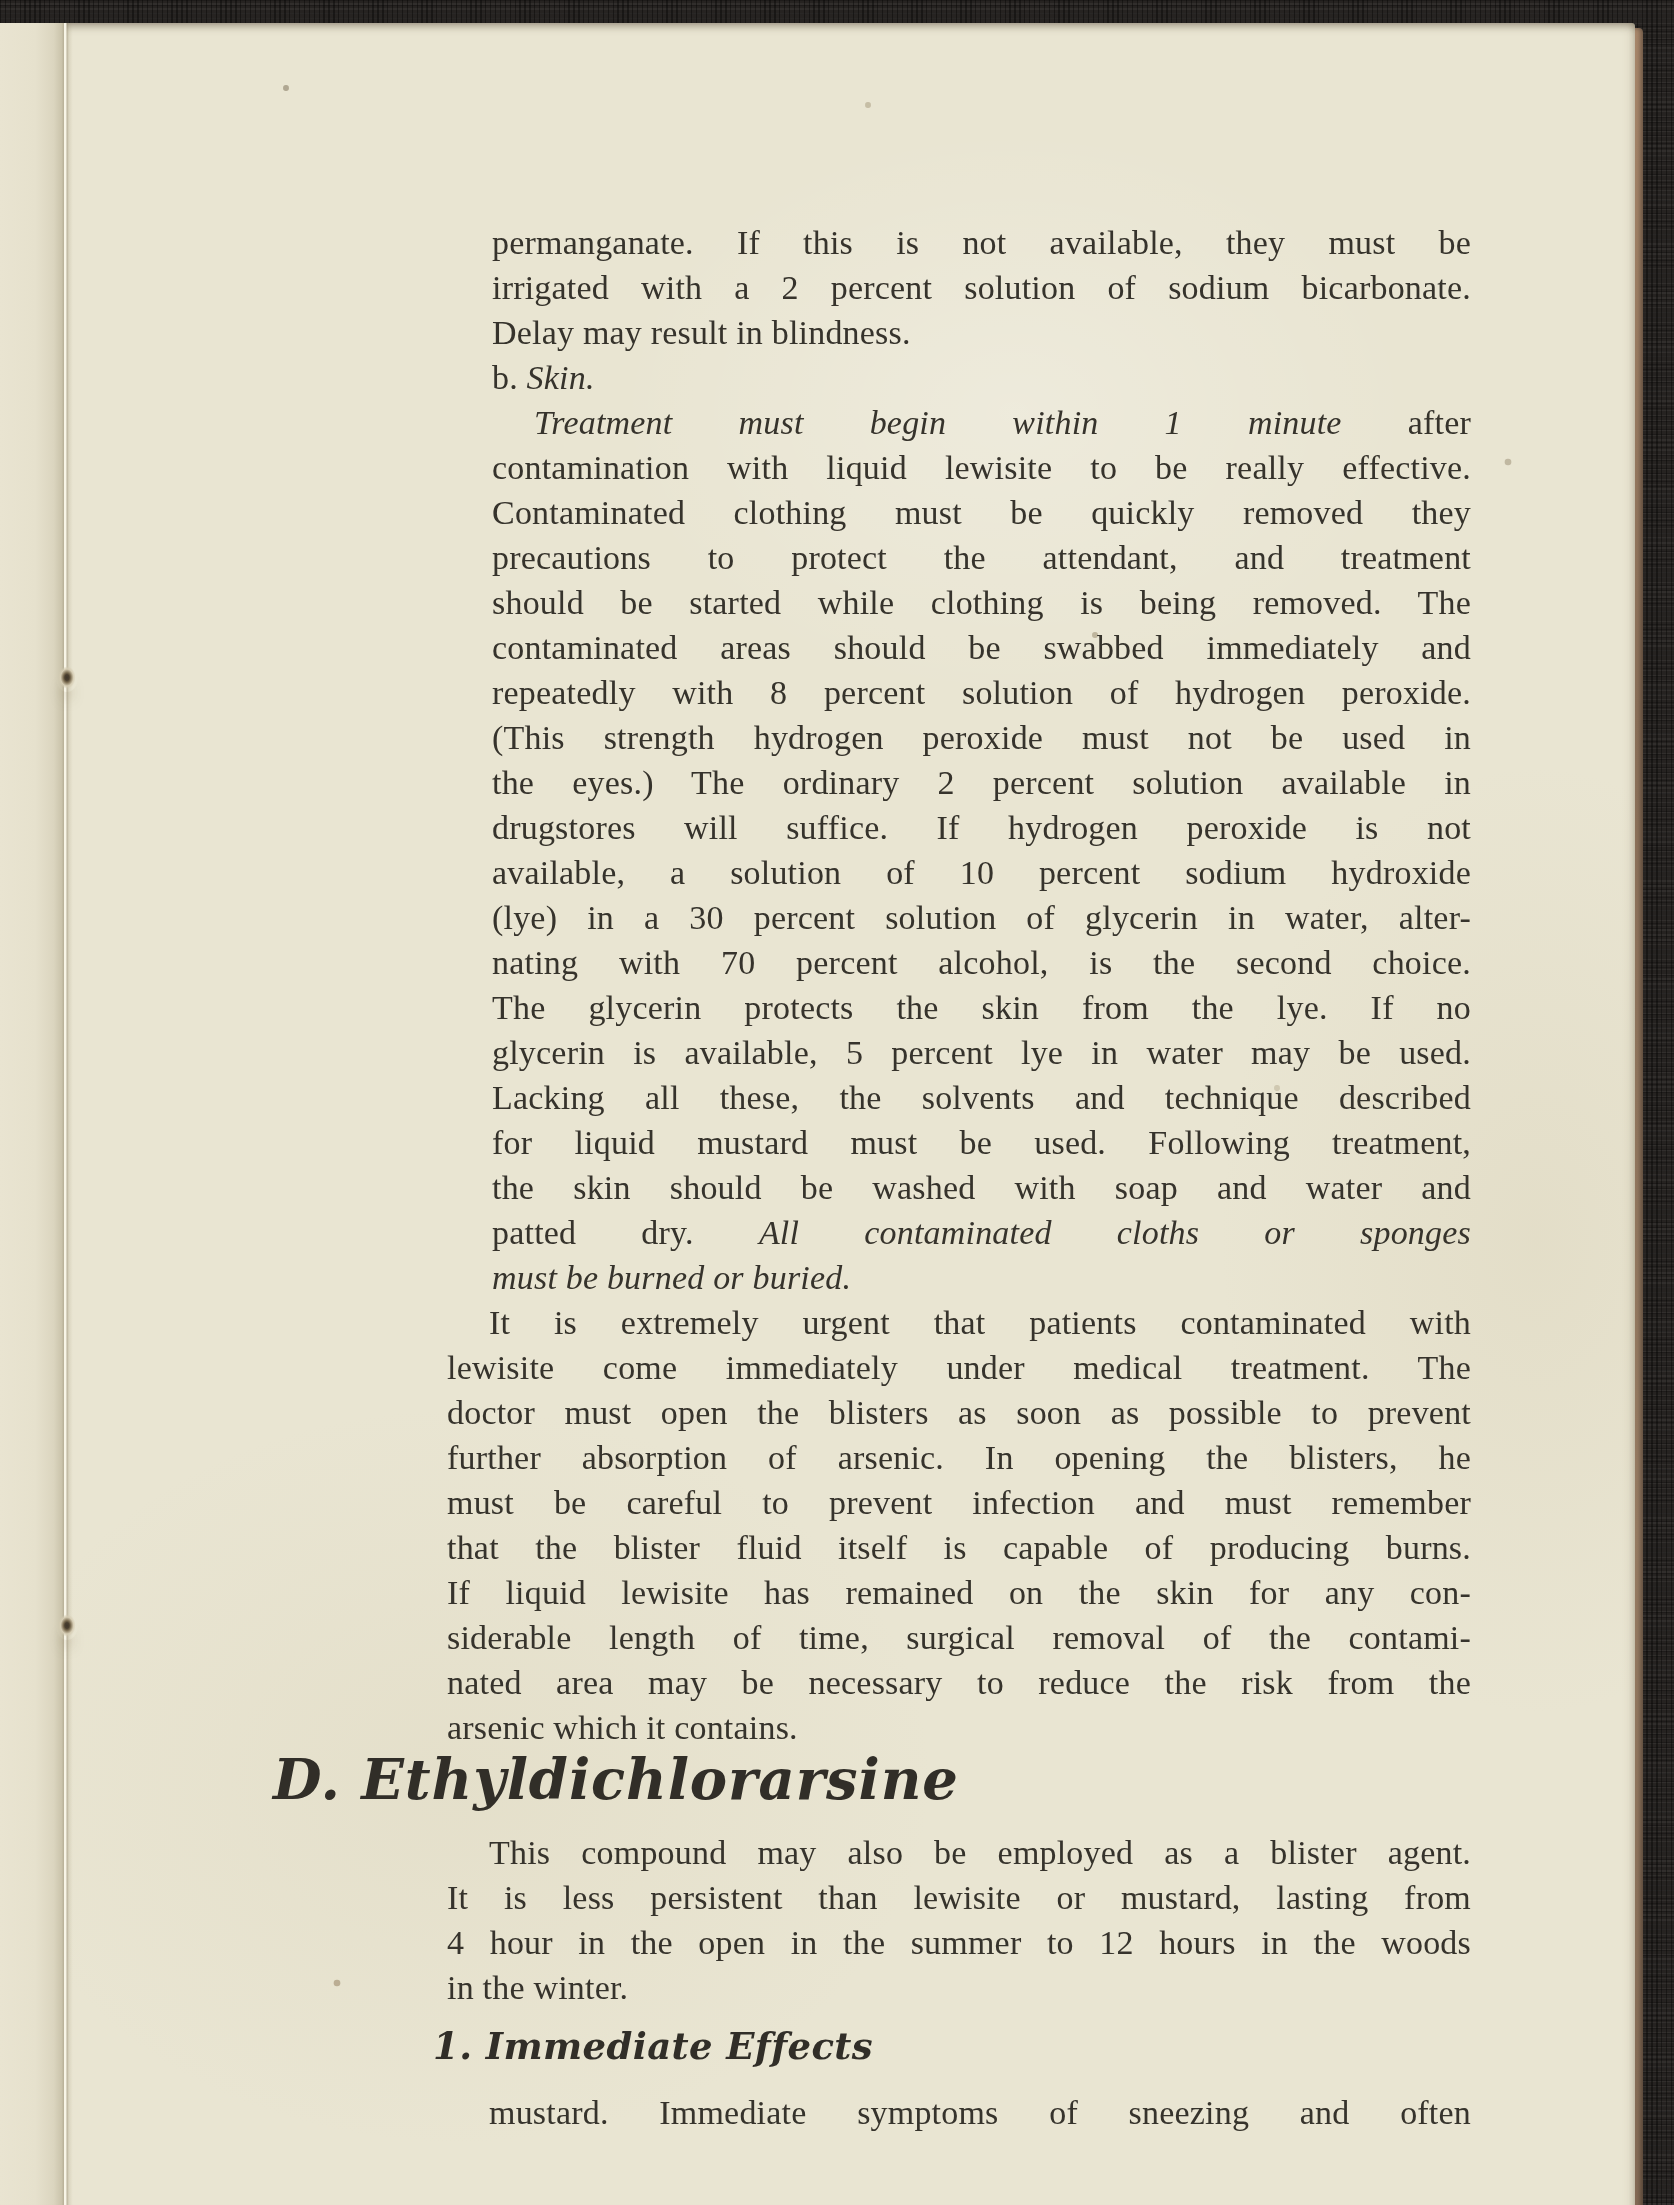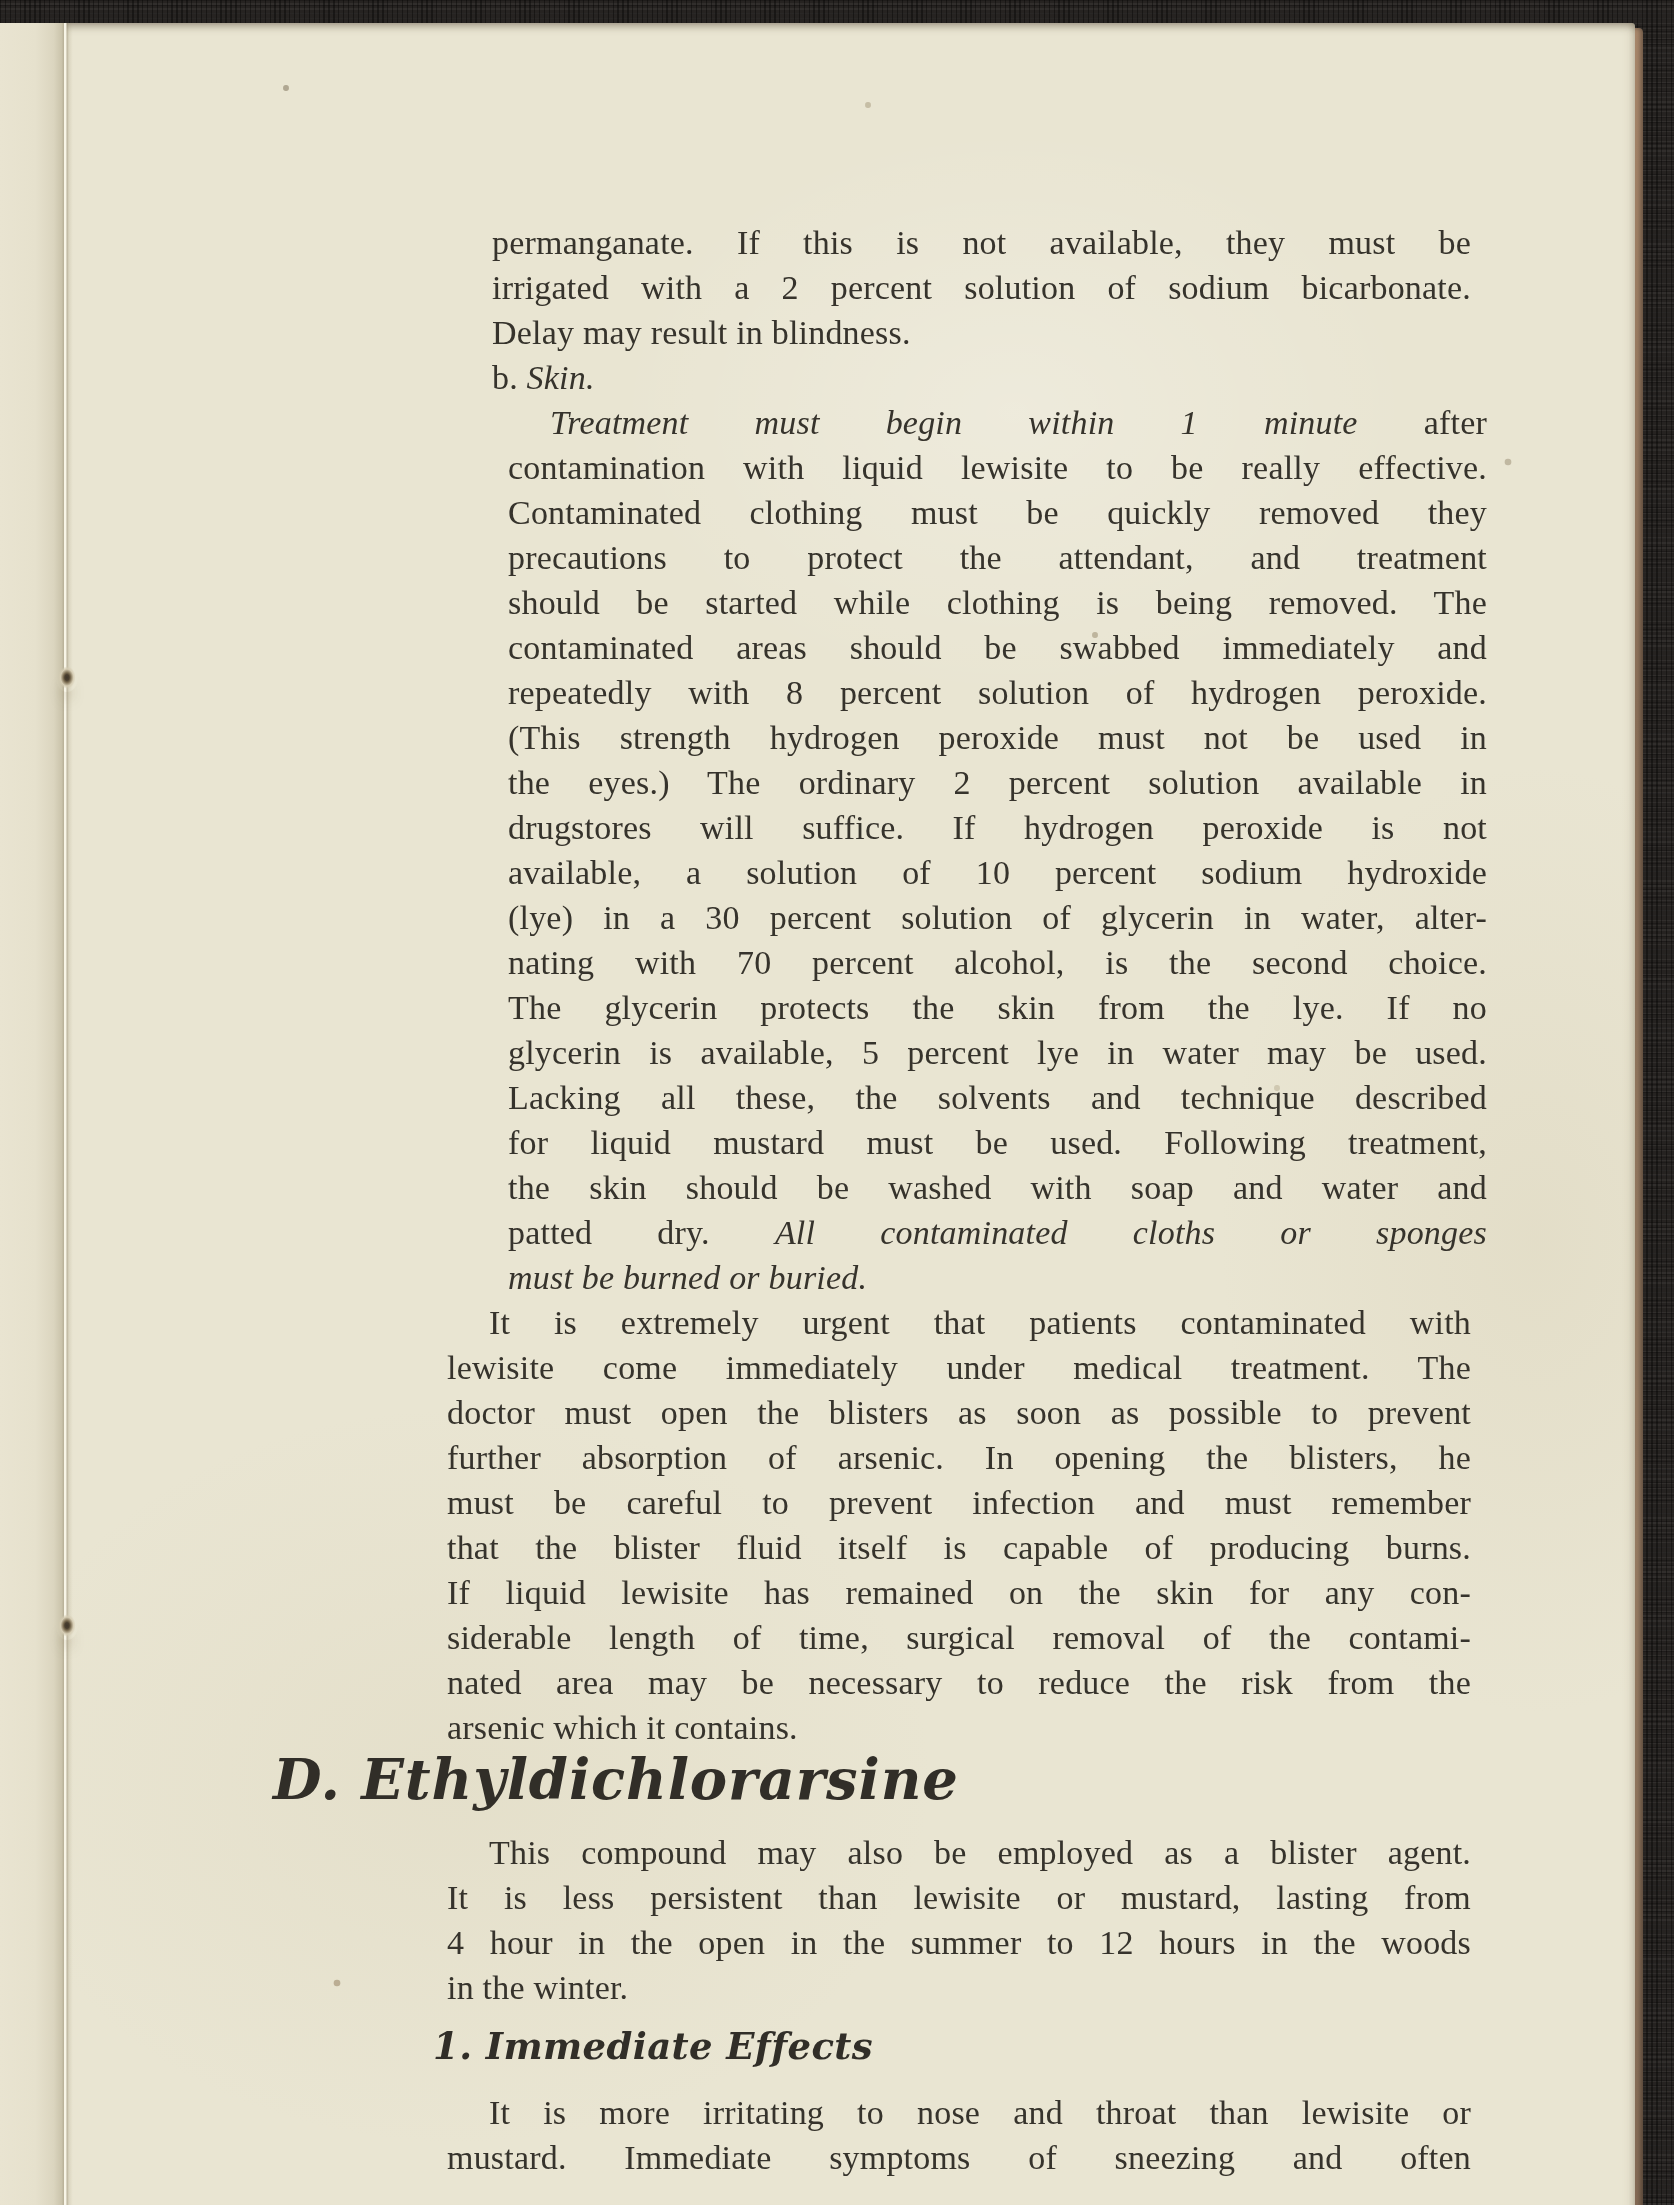--- a/index.html
+++ b/index.html
@@ -110,21 +110,21 @@
     letter-spacing: 0.2px;
   }
   .line { height: 45px; text-align: justify; overflow: hidden; }
   .line::after { content: ""; display: inline-block; width: 100%; }
   .line.ragged { text-align: left; }
   .line.ragged::after { content: none; }
   .indent-first .line:first-child { text-indent: 42px; }
 
   .continued { left: 492px; top: 197px;  width: 979px; }
   .skin      { left: 492px; top: 332px;  width: 979px; }
-  .treatment { left: 508px; top: 377px;  width: 979px; }
+  .treatment { left: 492px; top: 377px;  width: 979px; }
   .urgent    { left: 447px; top: 1277px; width: 1024px; }
   .compound  { left: 447px; top: 1807px; width: 1024px; }
   .effects   { left: 447px; top: 2067px; width: 1024px; }
 
   .section-heading {
     position: absolute;
     left: 273px; top: 1730px;
     margin: 0;
     font-family: "DejaVu Serif", serif;
     font-weight: bold; font-style: italic;
@@ -216,19 +216,18 @@
   <div class="textblock compound indent-first">
       <div class="line"><span>This compound may also be employed as a blister agent.</span></div>
       <div class="line"><span>It is less persistent than lewisite or mustard, lasting from</span></div>
       <div class="line"><span>4 hour in the open in the summer to 12 hours in the woods</span></div>
       <div class="line ragged"><span>in the winter.</span></div>
     </div>
 
   <h3 class="subsection-heading">1. Immediate Effects</h3>
 
   <div class="textblock effects indent-first">
-      <div class="line"><span>It is more irritating to nose and throat than lewisite or</span></div>
       <div class="line"><span>mustard. Immediate symptoms of sneezing and often</span></div>
     </div>
 
   <div class="page-number">17</div>
 </div>
 
 
 </body></html>

